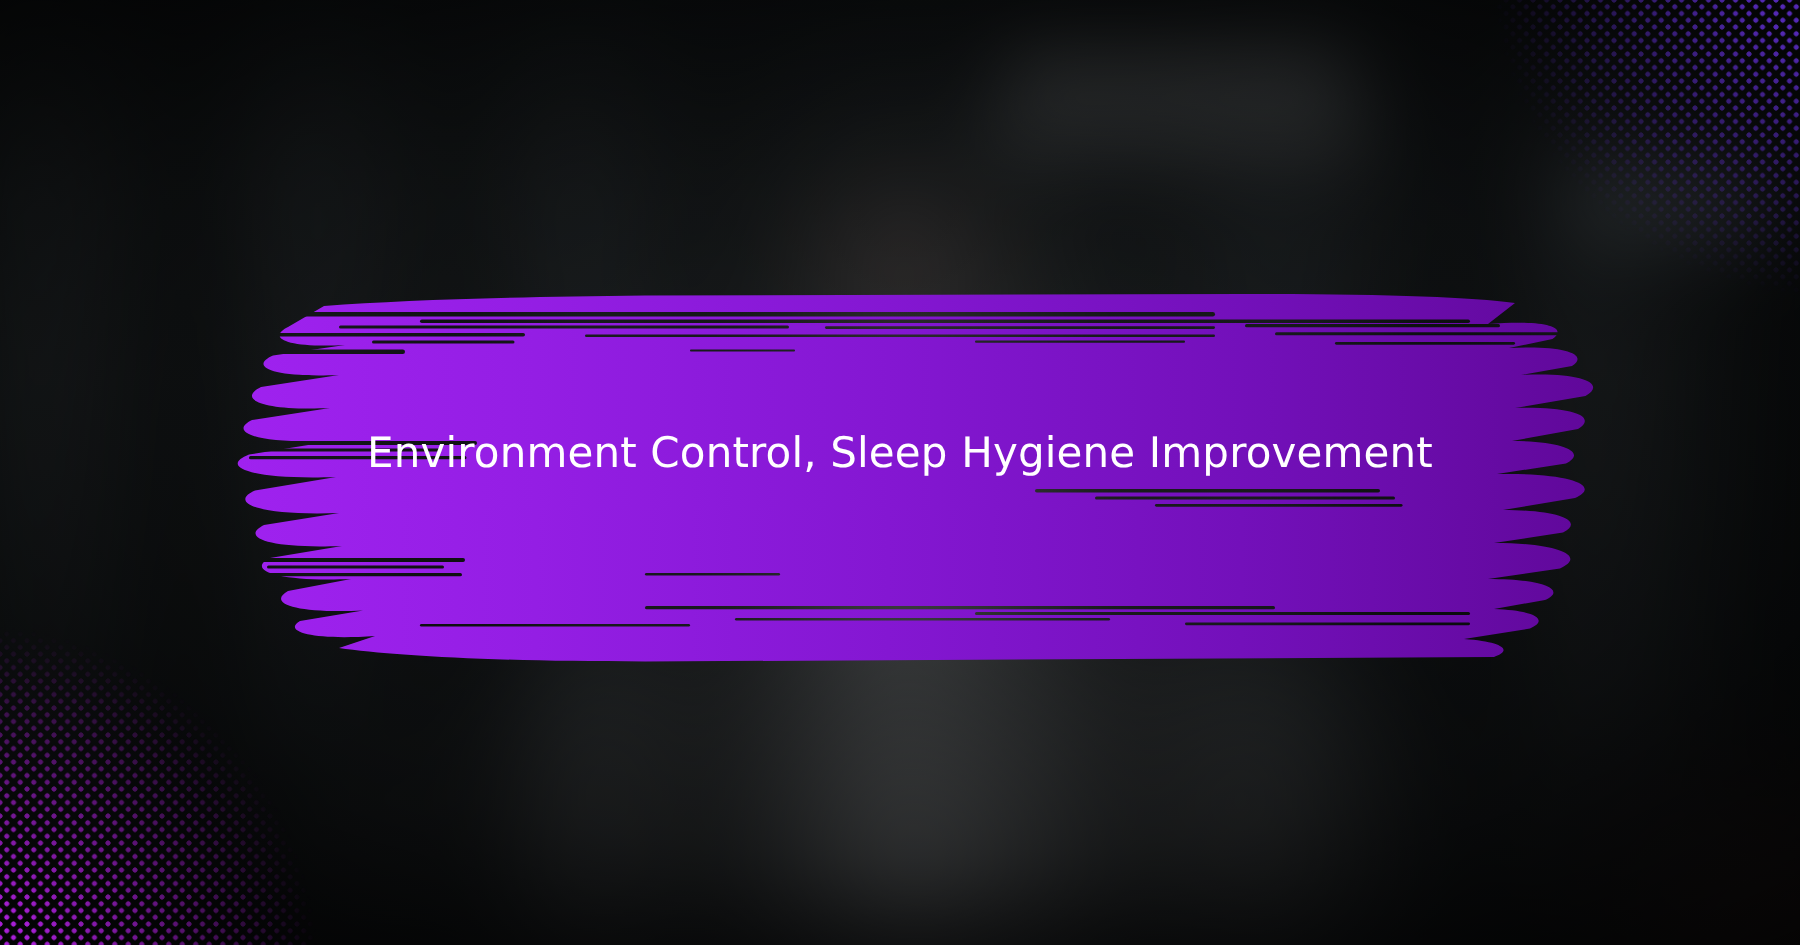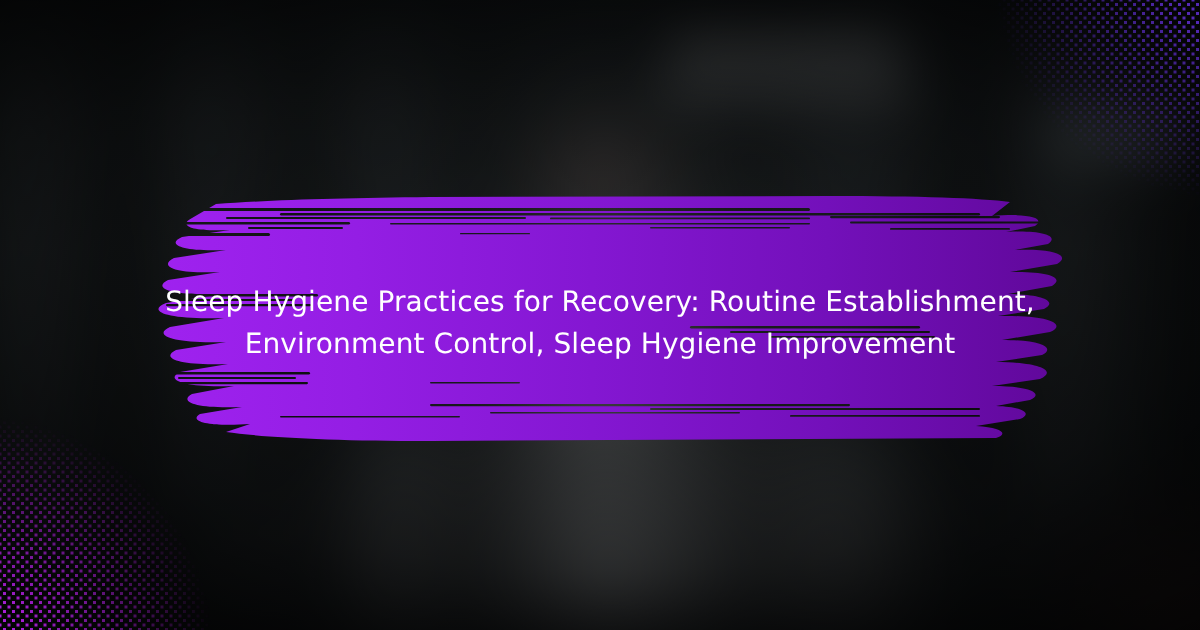--- a/index.html
+++ b/index.html
@@ -277,17 +277,16 @@
           L 96,64
           C 50,66 36,58 52,51
           L 100,44
           C 60,46 48,39 62,32
           Z"></path>
       </g>
     </svg>
   </div>
 
   <div class="title-block">
-    <span class="title-line">Sleep Hygiene Practices for Recovery: Routine Establishment,</span>
     <span class="title-line">Environment Control, Sleep Hygiene Improvement</span>
   </div>
 
 </div>
 
 </body></html>

